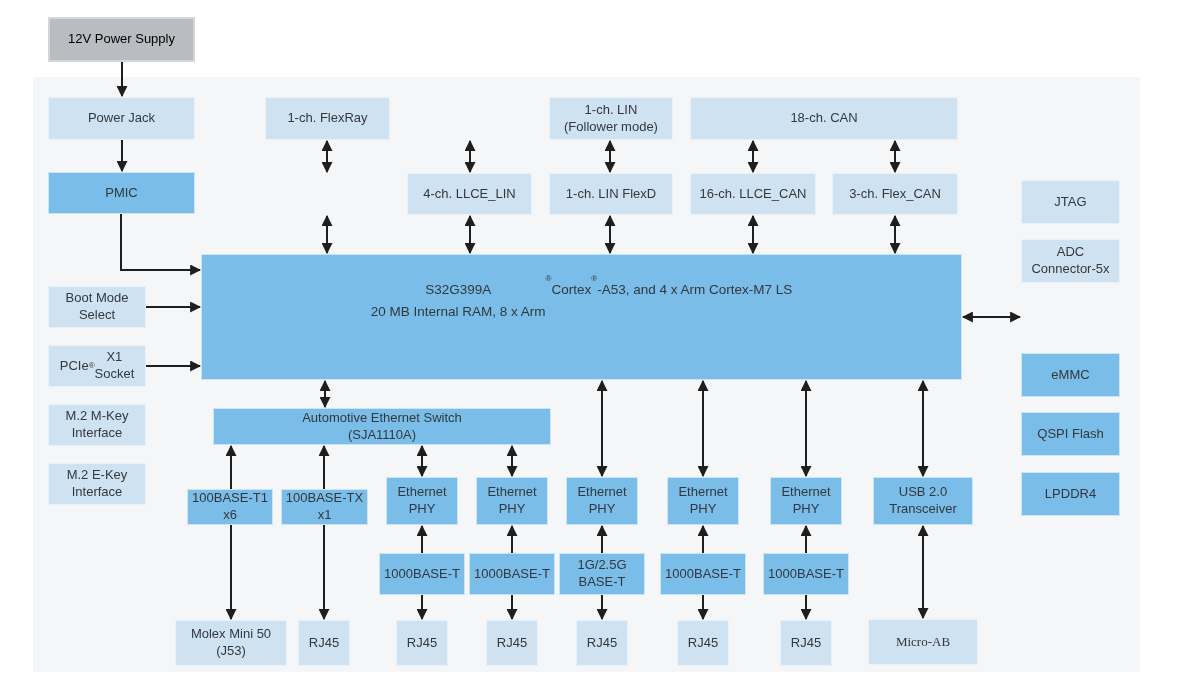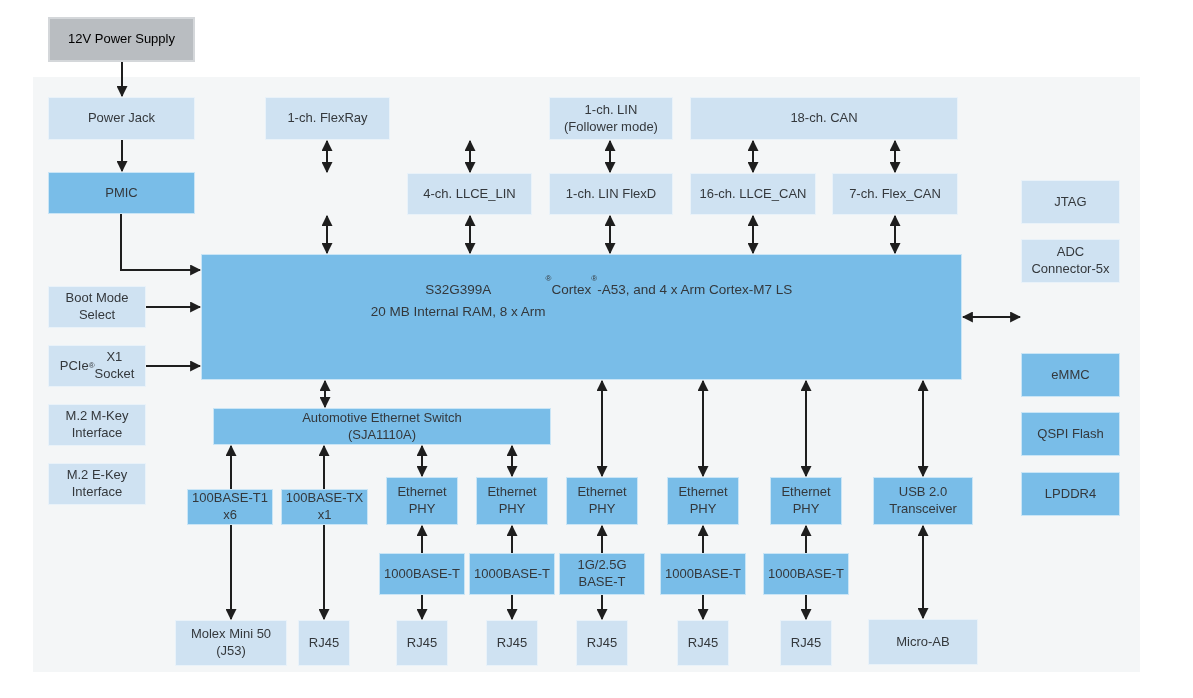--- a/index.html
+++ b/index.html
@@ -74,21 +74,21 @@
     <div class="node medium" style="left: 48px; top: 172px; width: 147px; height: 42px;">PMIC</div>
     <div class="node light" style="left: 48px; top: 345px; width: 98px; height: 42px;">PCIe<span class="rsup">®</span> X1<br>Socket</div>
     <div class="node light" style="left: 48px; top: 404px; width: 98px; height: 42px;">M.2 M-Key<br>Interface</div>
     <div class="node light" style="left: 48px; top: 463px; width: 98px; height: 42px;">M.2 E-Key<br>Interface</div>
     <div class="node light" style="left: 265px; top: 97px; width: 125px; height: 43px;">1-ch. FlexRay</div>
     <div class="node light" style="left: 549px; top: 97px; width: 124px; height: 43px;">1-ch. LIN<br>(Follower mode)</div>
     <div class="node light" style="left: 690px; top: 97px; width: 268px; height: 43px;">18-ch. CAN</div>
     <div class="node light" style="left: 407px; top: 173px; width: 125px; height: 42px;">4-ch. LLCE_LIN</div>
     <div class="node light" style="left: 549px; top: 173px; width: 124px; height: 42px;">1-ch. LIN FlexD</div>
     <div class="node light" style="left: 690px; top: 173px; width: 126px; height: 42px;">16-ch. LLCE_CAN</div>
-    <div class="node light" style="left: 832px; top: 173px; width: 126px; height: 42px;">7-ch. Flex_CAN</div>
+    <div class="node light" style="left: 832px; top: 173px; width: 126px; height: 42px;">3-ch. Flex_CAN</div>
     <div class="node medium cpu" style="left: 201px; top: 254px; width: 761px; height: 126px;">S32G399A<br>20 MB Internal RAM, 8 x Arm<span class="rsup">®</span> Cortex<span class="rsup">®</span>-A53, and 4 x Arm Cortex-M7 LS</div>
     <div class="node light" style="left: 1021px; top: 180px; width: 99px; height: 44px;">JTAG</div>
     <div class="node light" style="left: 1021px; top: 239px; width: 99px; height: 44px;">ADC<br>Connector-5x</div>
     <div class="node medium" style="left: 1021px; top: 353px; width: 99px; height: 44px;">eMMC</div>
     <div class="node medium" style="left: 1021px; top: 412px; width: 99px; height: 44px;">QSPI Flash</div>
     <div class="node medium" style="left: 1021px; top: 472px; width: 99px; height: 44px;">LPDDR4</div>
     <div class="node medium" style="left: 213px; top: 408px; width: 338px; height: 37px;">Automotive Ethernet Switch<br>(SJA1110A)</div>
     <div class="node medium" style="left: 187px; top: 489px; width: 86px; height: 36px;">100BASE-T1<br>x6</div>
     <div class="node medium" style="left: 281px; top: 489px; width: 87px; height: 36px;">100BASE-TX<br>x1</div>
     <div class="node medium" style="left: 386px; top: 477px; width: 72px; height: 48px;">Ethernet<br>PHY</div>
@@ -102,14 +102,14 @@
     <div class="node medium" style="left: 559px; top: 553px; width: 86px; height: 42px;">1G/2.5G<br>BASE-T</div>
     <div class="node medium" style="left: 660px; top: 553px; width: 86px; height: 42px;">1000BASE-T</div>
     <div class="node medium" style="left: 763px; top: 553px; width: 86px; height: 42px;">1000BASE-T</div>
     <div class="node light" style="left: 175px; top: 620px; width: 112px; height: 46px;">Molex Mini 50<br>(J53)</div>
     <div class="node light" style="left: 298px; top: 620px; width: 52px; height: 46px;">RJ45</div>
     <div class="node light" style="left: 396px; top: 620px; width: 52px; height: 46px;">RJ45</div>
     <div class="node light" style="left: 486px; top: 620px; width: 52px; height: 46px;">RJ45</div>
     <div class="node light" style="left: 576px; top: 620px; width: 52px; height: 46px;">RJ45</div>
     <div class="node light" style="left: 677px; top: 620px; width: 52px; height: 46px;">RJ45</div>
     <div class="node light" style="left: 780px; top: 620px; width: 52px; height: 46px;">RJ45</div>
-    <div class="node light" style="left: 868px; top: 619px; width: 110px; height: 46px;">Micro-AB</div>
+    <div class="node light" style="left: 868px; top: 619px; width: 110px; height: 46px; font-family: Liberation Serif, serif;">Micro-AB</div>
   </div>
 
 </body></html>

